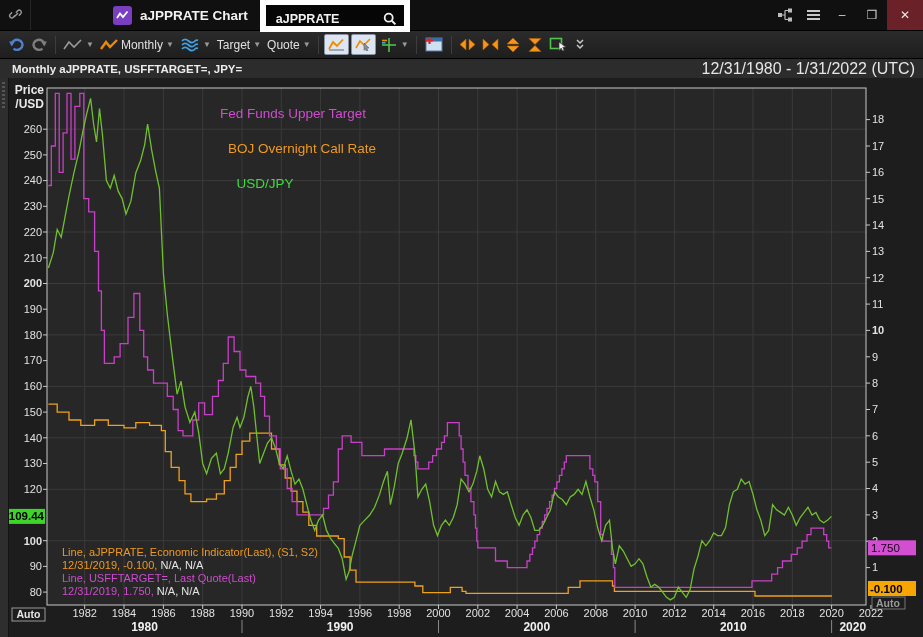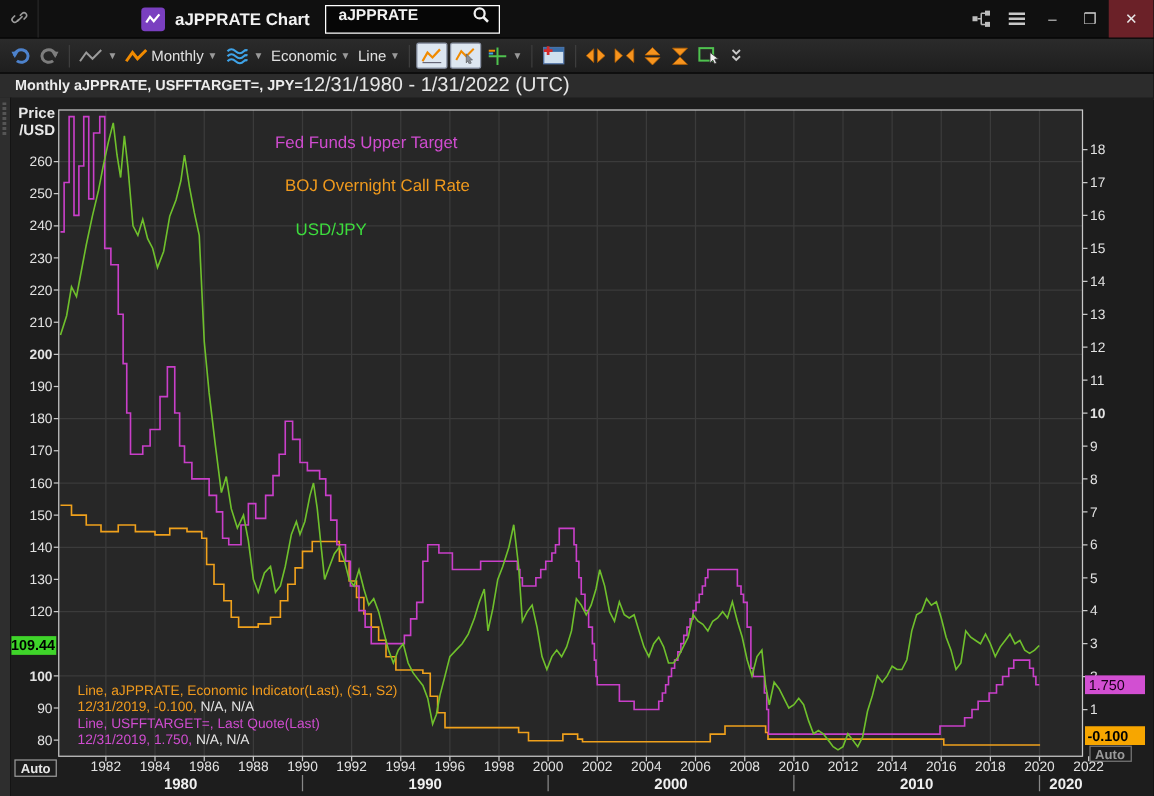--- a/index.html
+++ b/index.html
@@ -4,42 +4,42 @@
 <style>
   html,body{margin:0;padding:0;background:#000;}
   .app{position:relative;width:923px;height:637px;background:#1b1b1b;overflow:hidden;
        font-family:"Liberation Sans",sans-serif;-webkit-font-smoothing:antialiased;}
   
   .titlebar{height:30px;background:#101010;display:flex;align-items:center;border-bottom:1px solid #000;}
   .linkbtn{width:30px;height:30px;display:flex;align-items:center;justify-content:center;border-right:1px solid #262626;}
   .appicon{width:19px;height:19px;background:#7a3fc0;border-radius:3px;margin-left:82px;
            display:flex;align-items:center;justify-content:center;}
   .wtitle{color:#f2f2f2;font-size:13.5px;font-weight:bold;margin:0 12px 0 8px;white-space:nowrap;}
-  .search{width:138px;height:21px;background:#060606;border:1px solid #ffffff;display:flex;align-items:flex-start;}
+  .search{width:138px;height:21px;background:#060606;border:6px solid #ffffff;display:flex;align-items:flex-end;}
   .search input{flex:1;min-width:0;background:transparent;border:none;outline:none;color:#f0f0f0;
                 font-family:"Liberation Sans",sans-serif;font-size:12.5px;font-weight:bold;padding:0 0 0 10px;}
   .search .mag{padding:0 7px 0 2px;display:flex;align-items:center;}
   .tb-right{margin-left:auto;display:flex;align-items:center;height:30px;}
   .tb-ic{width:28px;height:30px;display:flex;align-items:center;justify-content:center;}
   .winbtn{width:30px;height:30px;display:flex;align-items:center;justify-content:center;
           color:#cfcfcf;font-size:12px;}
   .winbtn.close{width:36px;background:#6b2128;color:#e8e8e8;}
   .burger{display:flex;flex-direction:column;gap:2px;}
   .burger i{display:block;width:13px;height:2px;background:#c8c8c8;}
   
   .toolbar{height:27px;background:linear-gradient(#2b2b2b,#1e1e1e);display:flex;align-items:center;
            padding:0 5px;border-bottom:1px solid #000;}
   .tbtn{height:22px;display:flex;align-items:center;padding:0 3px;color:#e0e0e0;font-size:12px;gap:3px;white-space:nowrap;}
   .caret{color:#9a9a9a;font-size:8px;line-height:1;}
   .sep{width:1px;height:18px;background:#3d3d3d;margin:0 4px;}
   .wbtn{width:23px;height:19px;background:#dde6f0;border:1px solid #8a93a5;border-radius:2px;
         display:flex;align-items:center;justify-content:center;margin:0 1px;}
   
   .chead{height:20px;background:#2c2c2c;border-bottom:1px solid #3a3a3a;display:flex;align-items:center;
-         justify-content:flex-start;padding:0 8px 0 12px;}
+         justify-content:space-between;padding:0 8px 0 12px;}
   .chead .t{color:#ececec;font-size:11.5px;font-weight:bold;}
   .chead .d{color:#e6e6e6;font-size:16px;}
   
   .chartarea{position:absolute;top:78px;left:0;width:923px;height:559px;background:#1d1d1d;}
   .leftstrip{position:absolute;left:0;top:0;width:8px;height:559px;background:#2e2e2e;border-right:1px solid #141414;}
   .leftstrip::after{content:"";position:absolute;left:2px;top:4px;width:3px;height:26px;
                     background:repeating-linear-gradient(#555 0 2px,transparent 2px 4px);}
   svg{display:block;}
   svg text{font-family:"Liberation Sans",sans-serif;}
 </style>
@@ -121,25 +121,25 @@
     </div>
     <div class="tbtn">
       <svg width="20" height="16" viewBox="0 0 20 16">
         <path d="M2 4 q3 -3.2 6.5 0 t6.5 0 q1.5 -1.4 3 -0.6" stroke="#3fa3e8" stroke-width="1.7" fill="none"></path>
         <path d="M2 8 q3 -3.2 6.5 0 t6.5 0 q1.5 -1.4 3 -0.6" stroke="#3fa3e8" stroke-width="1.7" fill="none"></path>
         <path d="M2 12 q3 -3.2 6.5 0 t6.5 0 q1.5 -1.4 3 -0.6" stroke="#3fa3e8" stroke-width="1.7" fill="none"></path>
       </svg>
         <span class="caret">▼</span>
     </div>
     <div class="tbtn">
-      <span>Economic</span>
-        <span class="caret">▼</span>
-    </div>
-    <div class="tbtn">
-      <span>Line</span>
+      <span>Target</span>
+        <span class="caret">▼</span>
+    </div>
+    <div class="tbtn">
+      <span>Quote</span>
         <span class="caret">▼</span>
     </div>
     <div class="sep"></div>
     <div class="wbtn">
       <svg width="17" height="13" viewBox="0 0 17 13">
         <polyline points="1,11 5,4 9,8 15,1.5" stroke="#f08a00" stroke-width="1.8" fill="none"></polyline>
         <line x1="1" y1="12" x2="16" y2="12" stroke="#667" stroke-width="1"></line>
       </svg>
     </div>
     <div class="wbtn">

